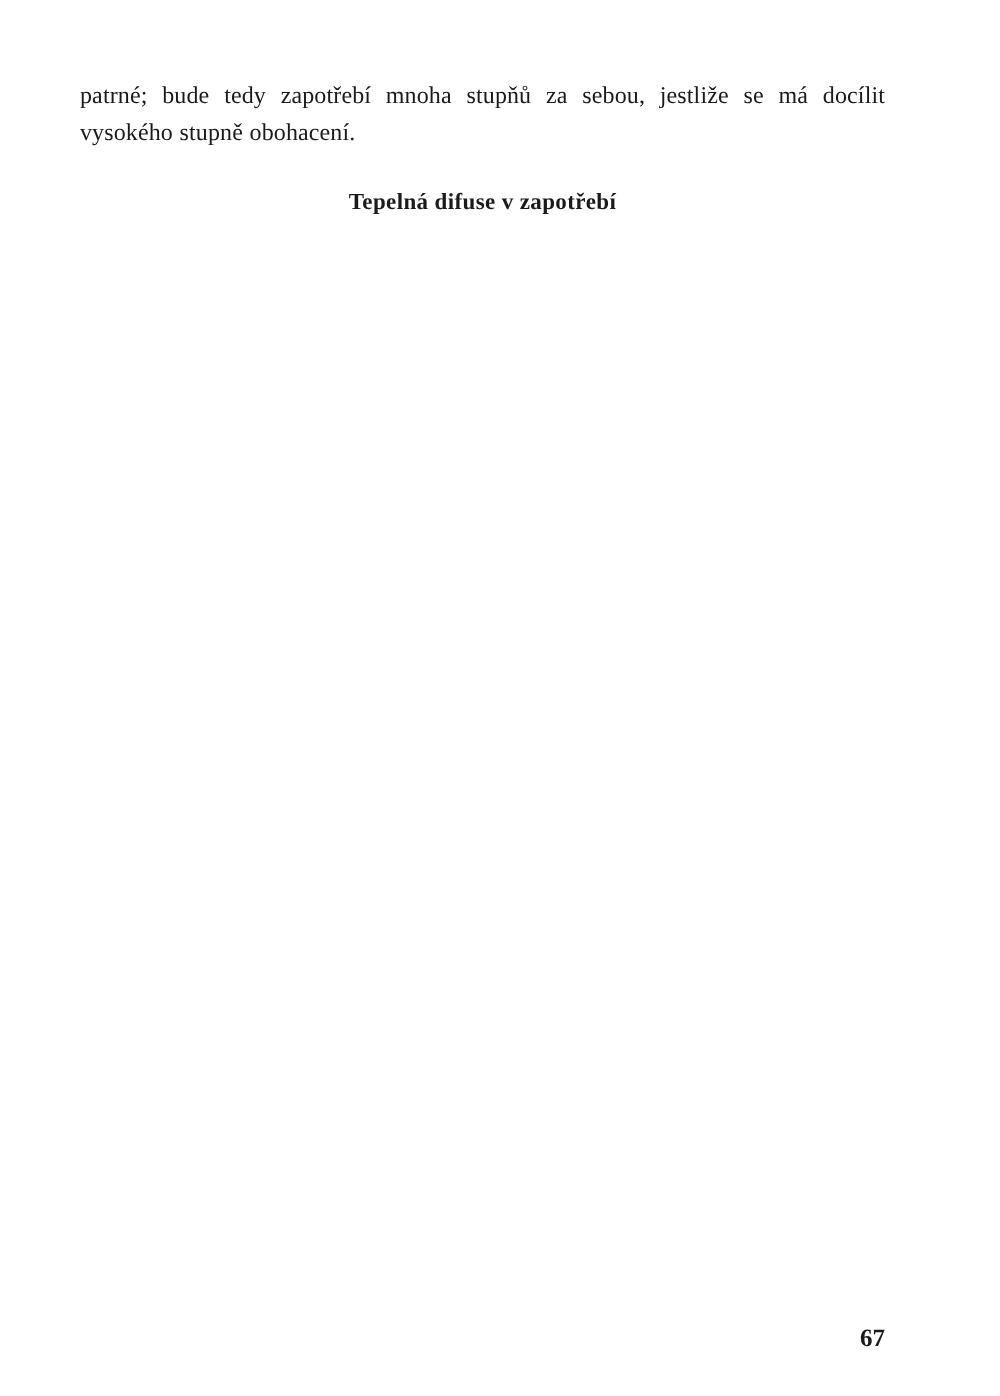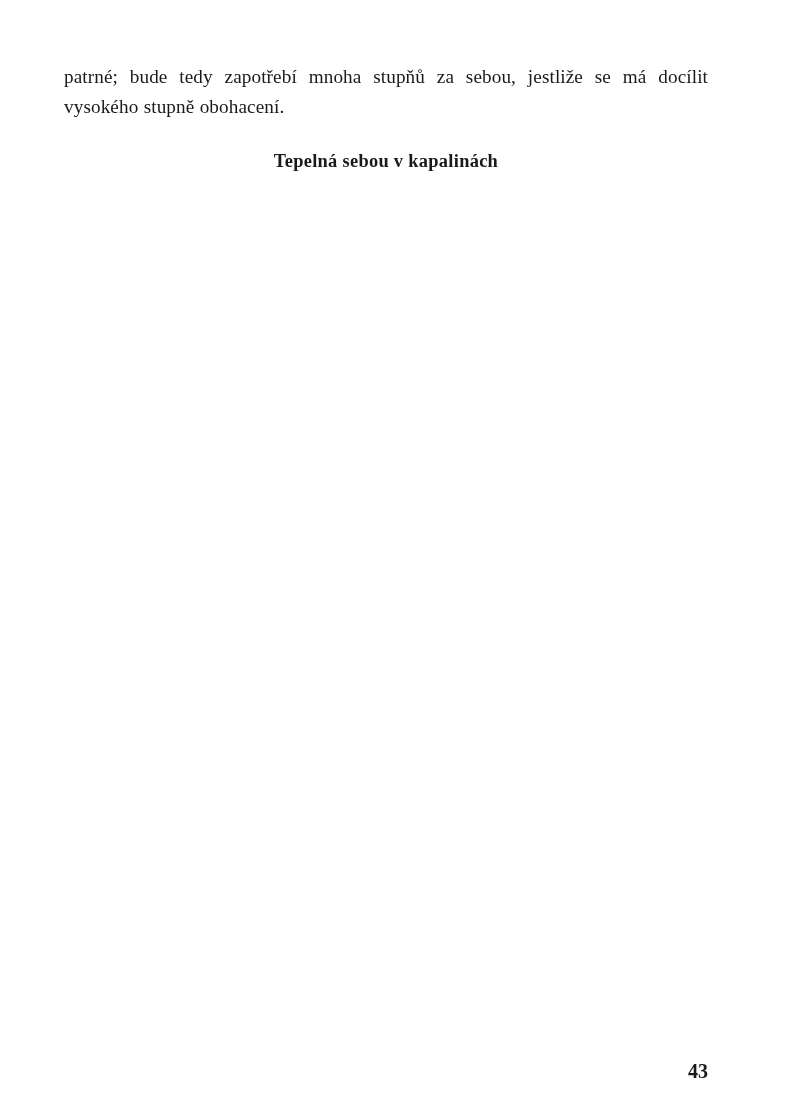--- a/index.html
+++ b/index.html
@@ -60,21 +60,21 @@
 <body>
 
 <div class="page">
 
   <div>
     <p class="para blocktop"><span>patrné; bude tedy zapotřebí mnoha stupňů za sebou, jestliže se má docílit vysokého stupně obohacení.</span></p>
     <p class="para indent gap-before"></p>
     <p class="para indent gap-before"></p>
   </div>
 
-  <h2 class="section-heading">Tepelná sebou v kapalinách</h2>
+  <h2 class="section-heading">Tepelná difuse v zapotřebí</h2>
 
   <div>
     <p class="para indent"></p>
     <p class="para indent gap-before"></p>
   </div>
 
-  <div class="page-number">43</div>
+  <div class="page-number">67</div>
 </div>
 
 </body></html>

